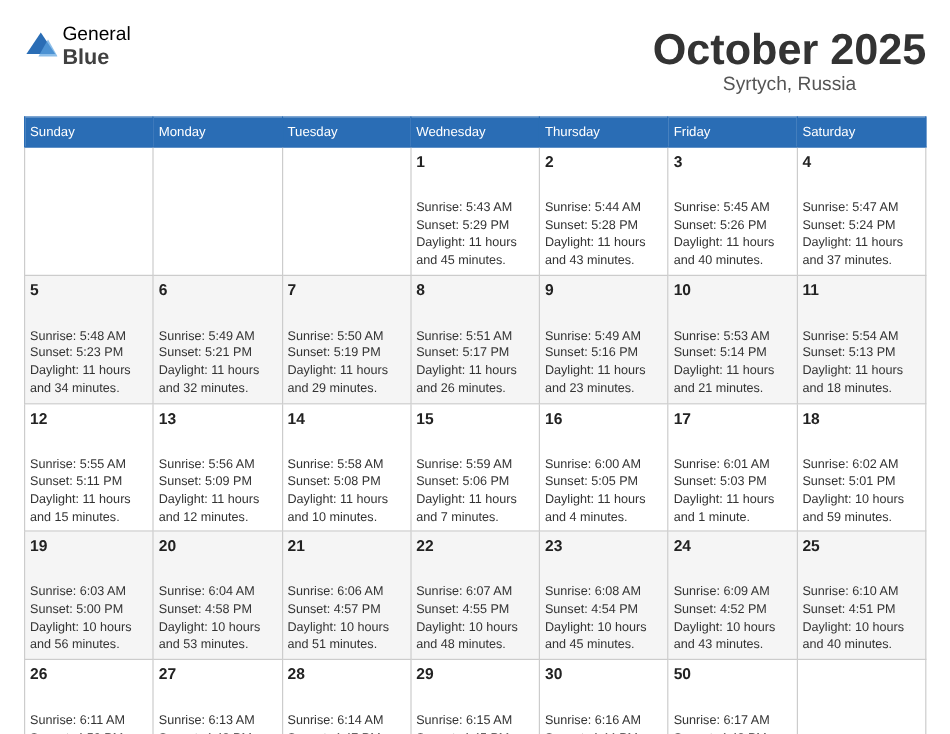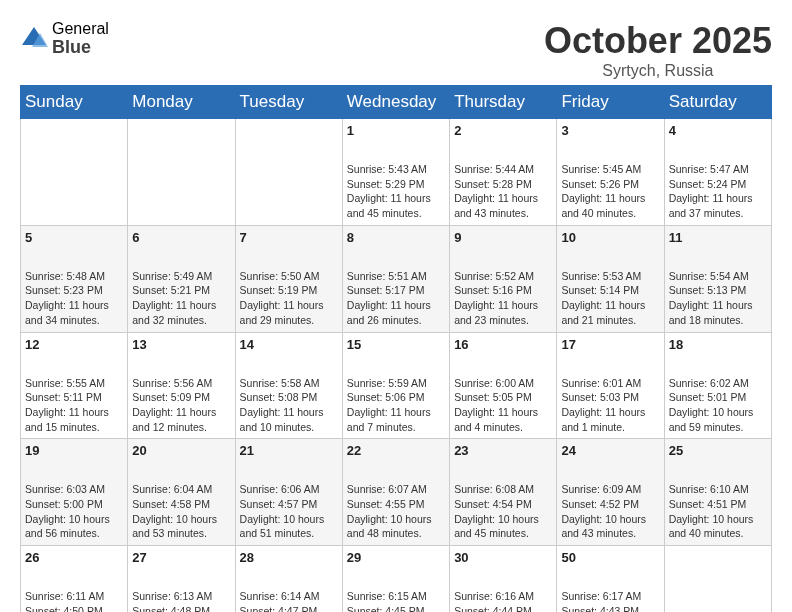--- a/index.html
+++ b/index.html
@@ -7,21 +7,21 @@
       font-family: Arial, sans-serif;
       background: #fff;
       width: 792px;
       min-height: 612px;
       padding: 20px;
     }
     .header {
       display: flex;
       justify-content: space-between;
       align-items: flex-start;
-      margin-bottom: 5px;
+      margin-bottom: 17px;
       gap: 39px;
     }
     .logo {
       display: flex;
       align-items: center;
     }
     .logo-text {
       display: flex;
       flex-direction: column;
       line-height: 1.1;
@@ -51,21 +51,21 @@
     table {
       width: 100%;
       border-collapse: collapse;
       font-size: 11px;
     }
     thead th {
       background-color: #2a6db5;
       color: #fff;
       padding: 6px 4px;
       text-align: left;
-      font-size: 17px;
+      font-size: 11px;
       font-weight: normal;
       border: 1px solid #2a6db5;
     }
     td {
       border: 1px solid #ccc;
       vertical-align: top;
       padding: 4px;
       min-height: 80px;
       width: 14.28%;
     }
@@ -174,21 +174,21 @@
 Daylight: 11 hours and 29 minutes.</div>
         </td>
         <td>
           <div class="day-number">8</div>
           <div class="day-info">Sunrise: 5:51 AM
 Sunset: 5:17 PM
 Daylight: 11 hours and 26 minutes.</div>
         </td>
         <td>
           <div class="day-number">9</div>
-          <div class="day-info">Sunrise: 5:52 AM
+          <div class="day-info">Sunrise: 5:49 AM
 Sunset: 5:16 PM
 Daylight: 11 hours and 23 minutes.</div>
         </td>
         <td>
           <div class="day-number">10</div>
           <div class="day-info">Sunrise: 5:53 AM
 Sunset: 5:14 PM
 Daylight: 11 hours and 21 minutes.</div>
         </td>
         <td>

